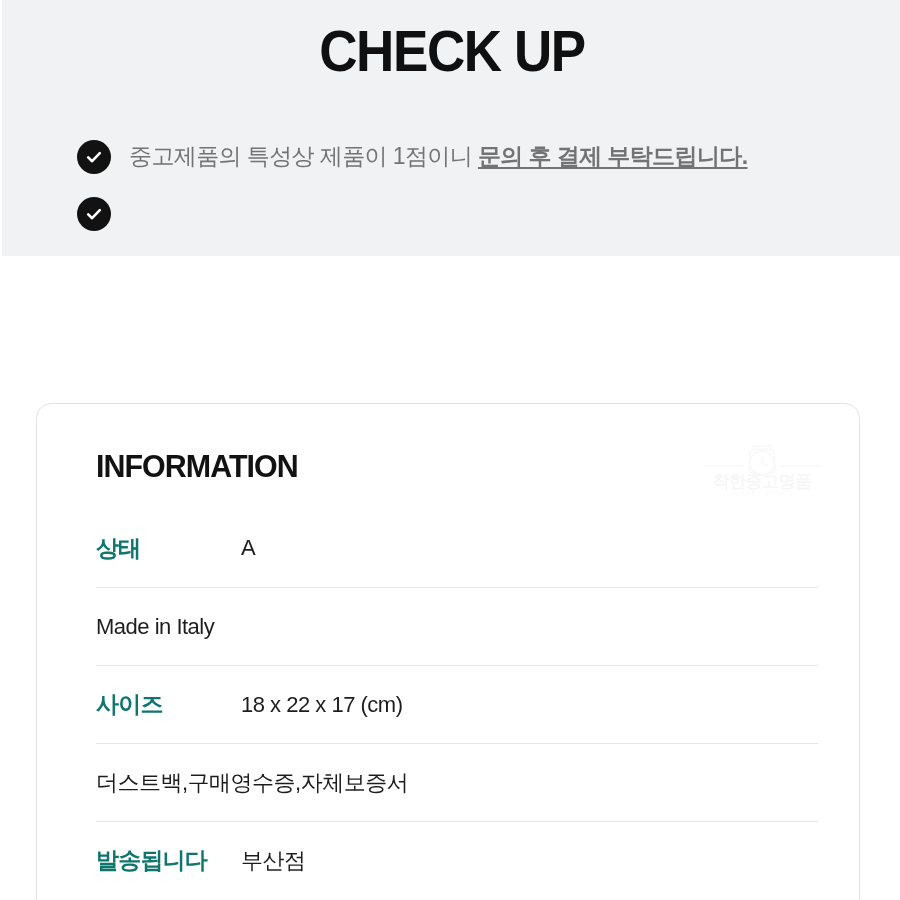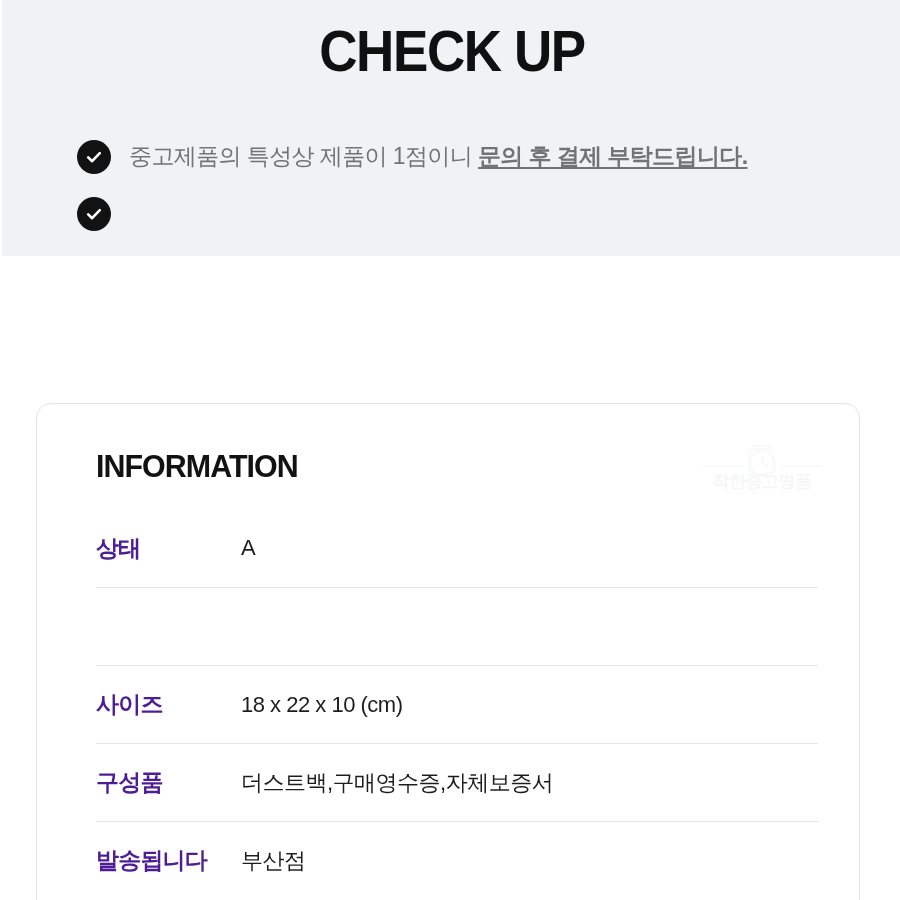--- a/index.html
+++ b/index.html
@@ -121,21 +121,21 @@
     display:flex;
     align-items:center;
     height:78px;
     border-top:1px solid #e6e6e6;
   }
   .info-row:first-child { border-top:0; }
   .row-label {
     flex:0 0 145px;
     font-size:23px;
     font-weight:700;
-    color:#4c1d95;
+    color:#0f766e;
     letter-spacing:-0.8px;
   }
   .row-value {
     flex:1 1 auto;
     font-size:22px;
     font-weight:400;
     color:#1d1d1d;
     letter-spacing:-0.5px;
     white-space:nowrap;
   }
@@ -189,29 +189,29 @@
     </div>
 
     <div class="info-rows">
 
       <div class="info-row">
         <div class="row-label">상태</div>
         <div class="row-value">A</div>
       </div>
 
       <div class="info-row">
+        <div class="row-value">Made in Italy</div>
       </div>
 
       <div class="info-row">
         <div class="row-label">사이즈</div>
-        <div class="row-value">18 x 22 x 10 (cm)</div>
-      </div>
-
-      <div class="info-row">
-        <div class="row-label">구성품</div>
+        <div class="row-value">18 x 22 x 17 (cm)</div>
+      </div>
+
+      <div class="info-row">
         <div class="row-value">더스트백,구매영수증,자체보증서</div>
       </div>
 
       <div class="info-row">
         <div class="row-label">발송됩니다</div>
         <div class="row-value">부산점</div>
       </div>
 
     </div>
   </section>

